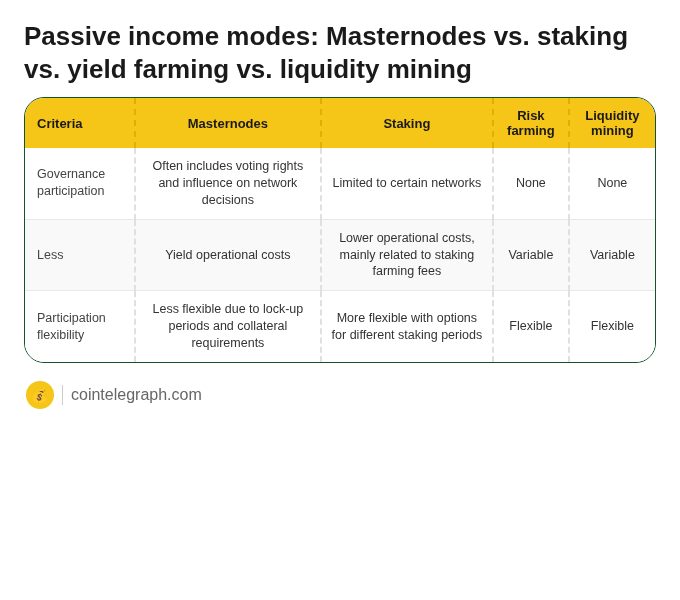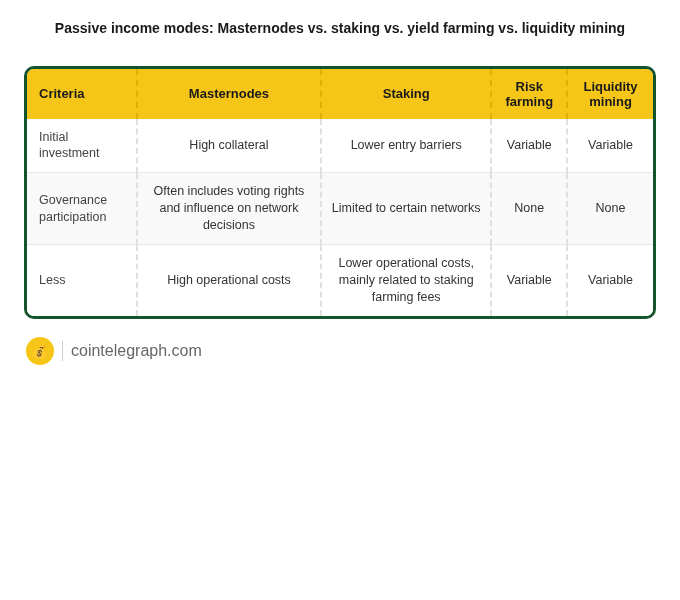--- a/index.html
+++ b/index.html
@@ -4,31 +4,30 @@
   <style>
     * { box-sizing: border-box; margin: 0; padding: 0; }
     body {
       font-family: Arial, sans-serif;
       background: #ffffff;
       width: 680px;
       min-height: 600px;
       padding: 20px 24px 16px 24px;
     }
     .page-title {
-      font-size: 14px;
+      font-size: 26px;
       font-weight: 800;
       color: #1a1a1a;
       line-height: 1.25;
-      margin-bottom: 28px;
-      text-align: center;
+      margin-bottom: 12px;
     }
     .table-wrapper {
-      border-radius: 10px;
+      border-radius: 20px;
       overflow: hidden;
-      border: 3px solid #14532d;
+      border: 1px solid #14532d;
       margin-bottom: 14px;
     }
     table {
       width: 100%;
       border-collapse: collapse;
       font-size: 12.5px;
     }
     thead tr {
       background: #f5c518;
     }
@@ -105,40 +104,40 @@
     <thead>
       <tr>
         <th>Criteria</th>
         <th>Masternodes</th>
         <th>Staking</th>
         <th>Risk farming</th>
         <th>Liquidity mining</th>
       </tr>
     </thead>
     <tbody id="table-body">
-    <tr>
-          <td>Initial investment</td>
-          <td>High collateral</td>
-          <td>Lower entry barriers</td>
-          <td>Variable</td>
-          <td>Variable</td>
-        </tr>
         <tr>
           <td>Governance participation</td>
           <td>Often includes voting rights and influence on network decisions</td>
           <td>Limited to certain networks</td>
           <td>None</td>
           <td>None</td>
         </tr>
         <tr>
           <td>Less</td>
-          <td>High operational costs</td>
+          <td>Yield operational costs</td>
           <td>Lower operational costs, mainly related to staking farming fees</td>
           <td>Variable</td>
           <td>Variable</td>
+        </tr>
+        <tr>
+          <td>Participation flexibility</td>
+          <td>Less flexible due to lock-up periods and collateral requirements</td>
+          <td>More flexible with options for different staking periods</td>
+          <td>Flexible</td>
+          <td>Flexible</td>
         </tr>
       </tbody>
   </table>
 </div>
 
 <div class="footer">
   <div class="footer-icon">
     <span>💰</span>
   </div>
   <div class="footer-divider"></div>

